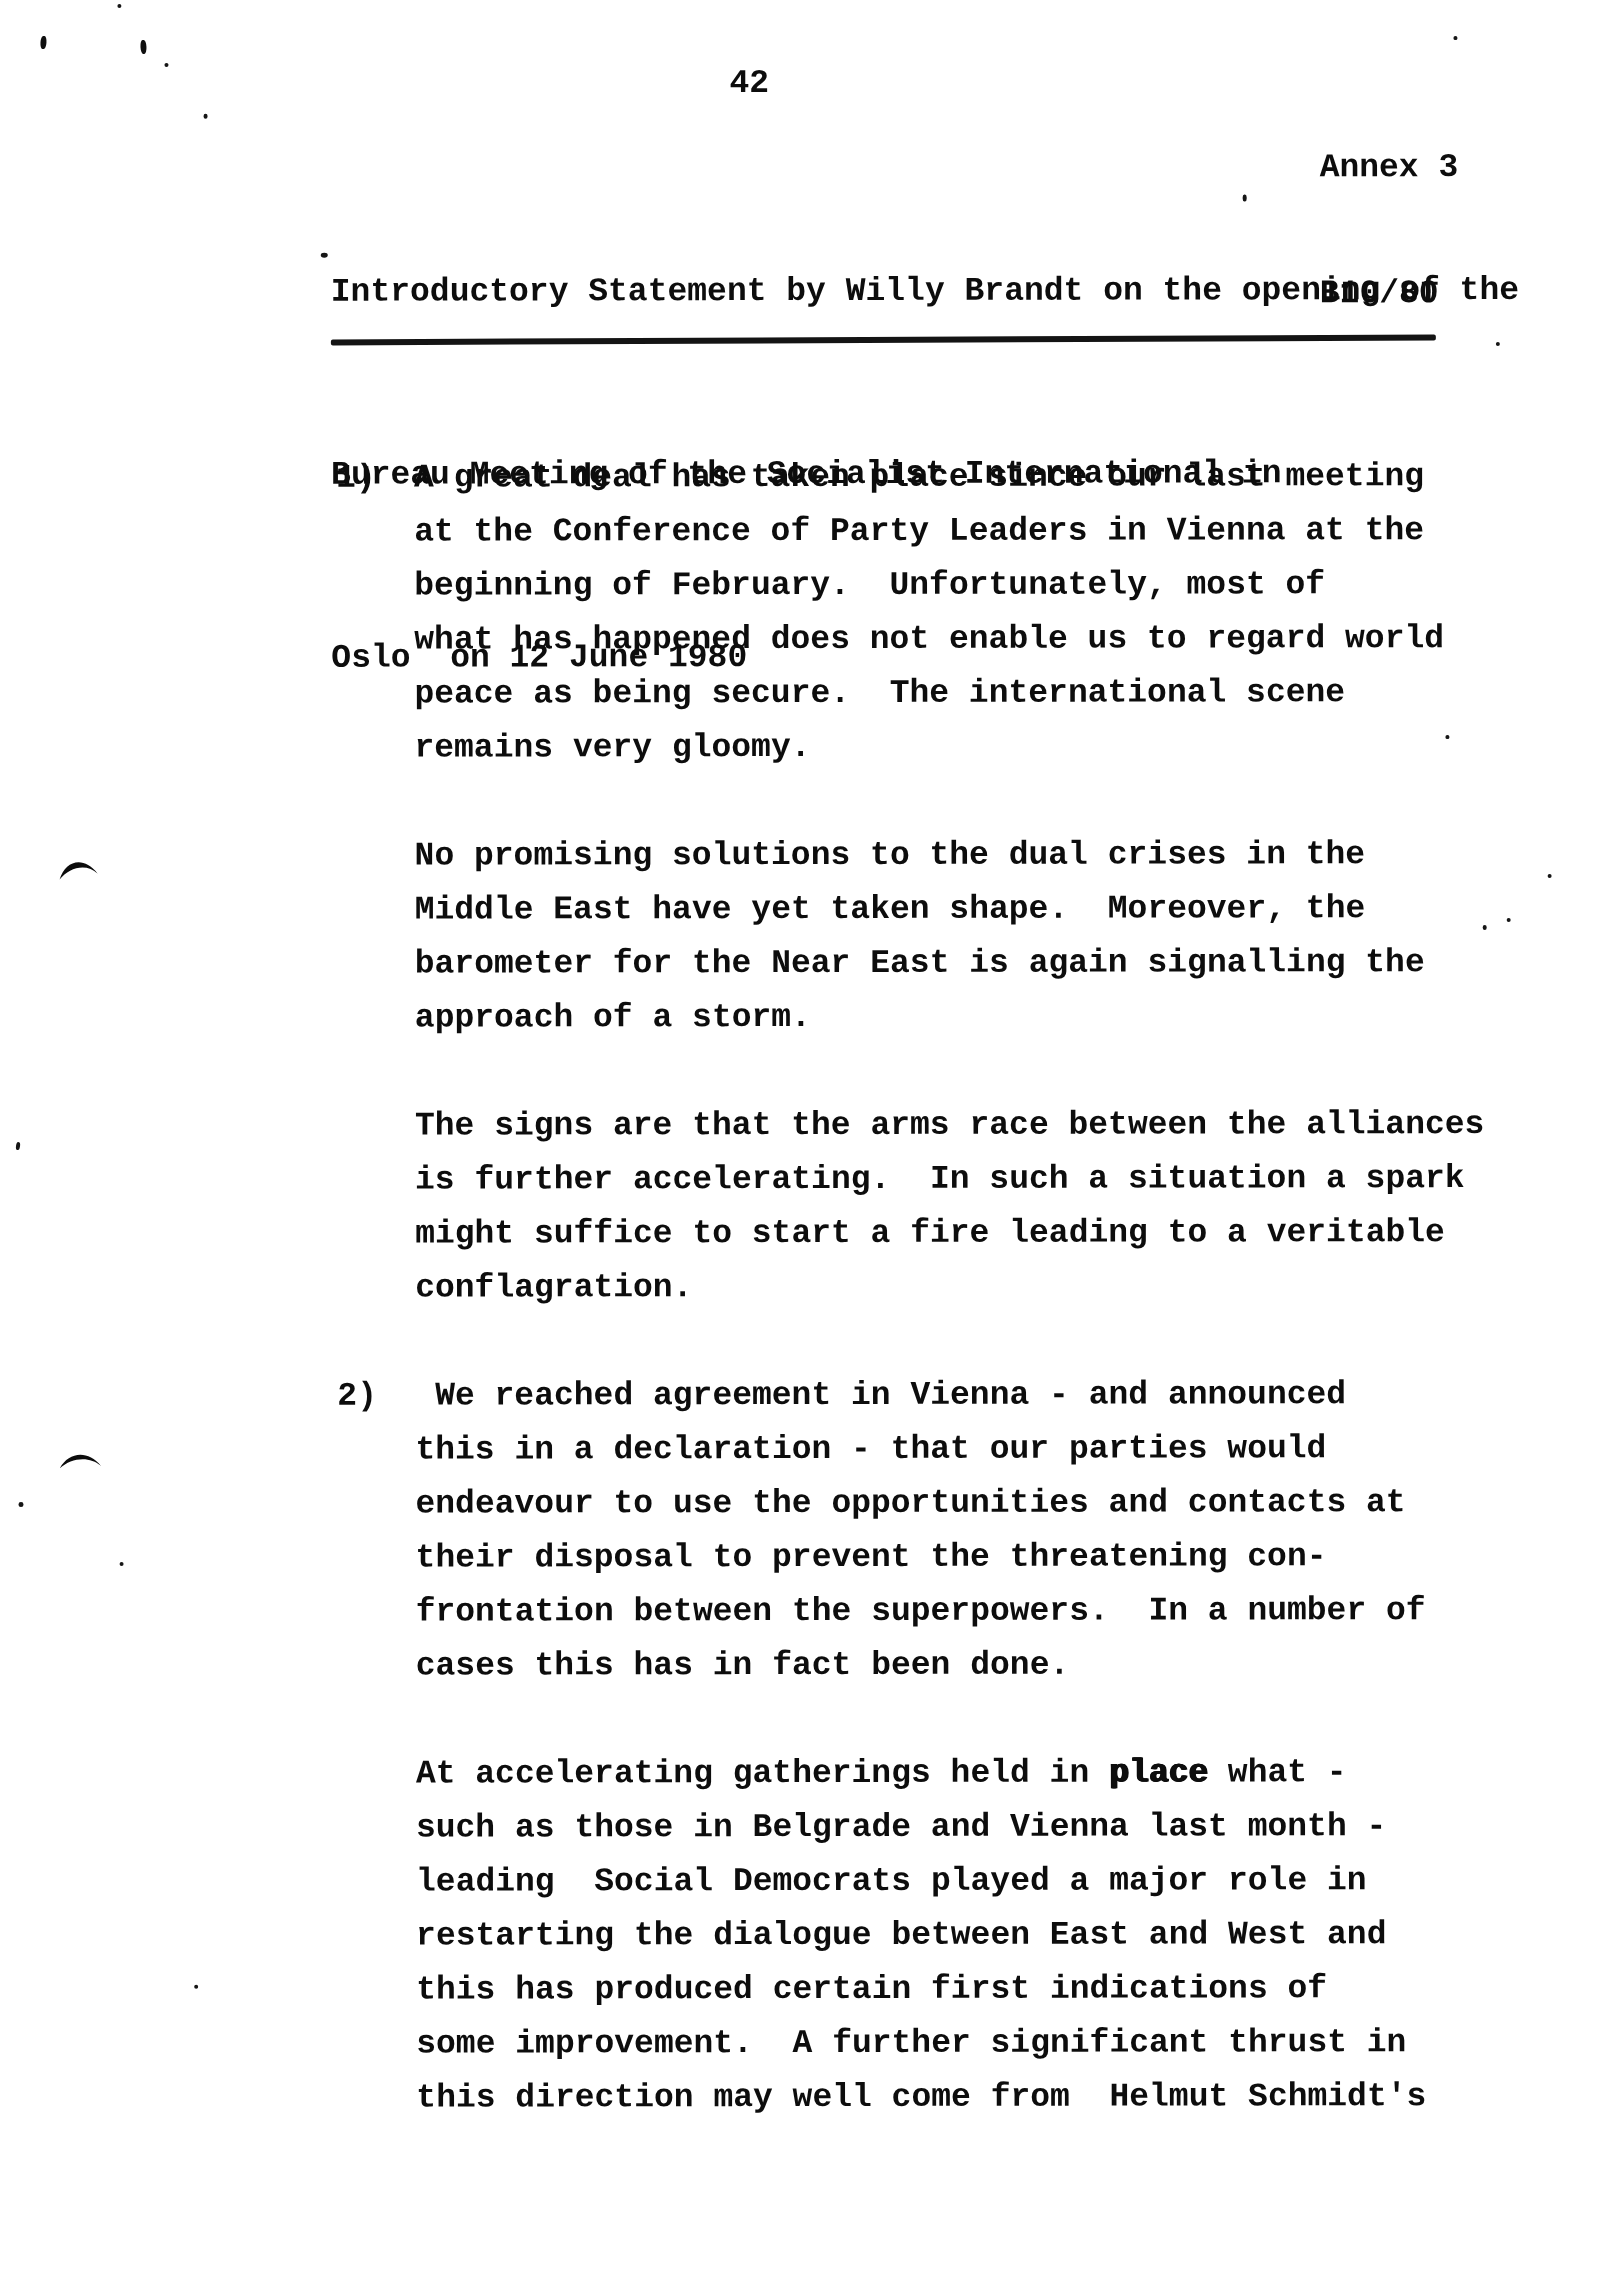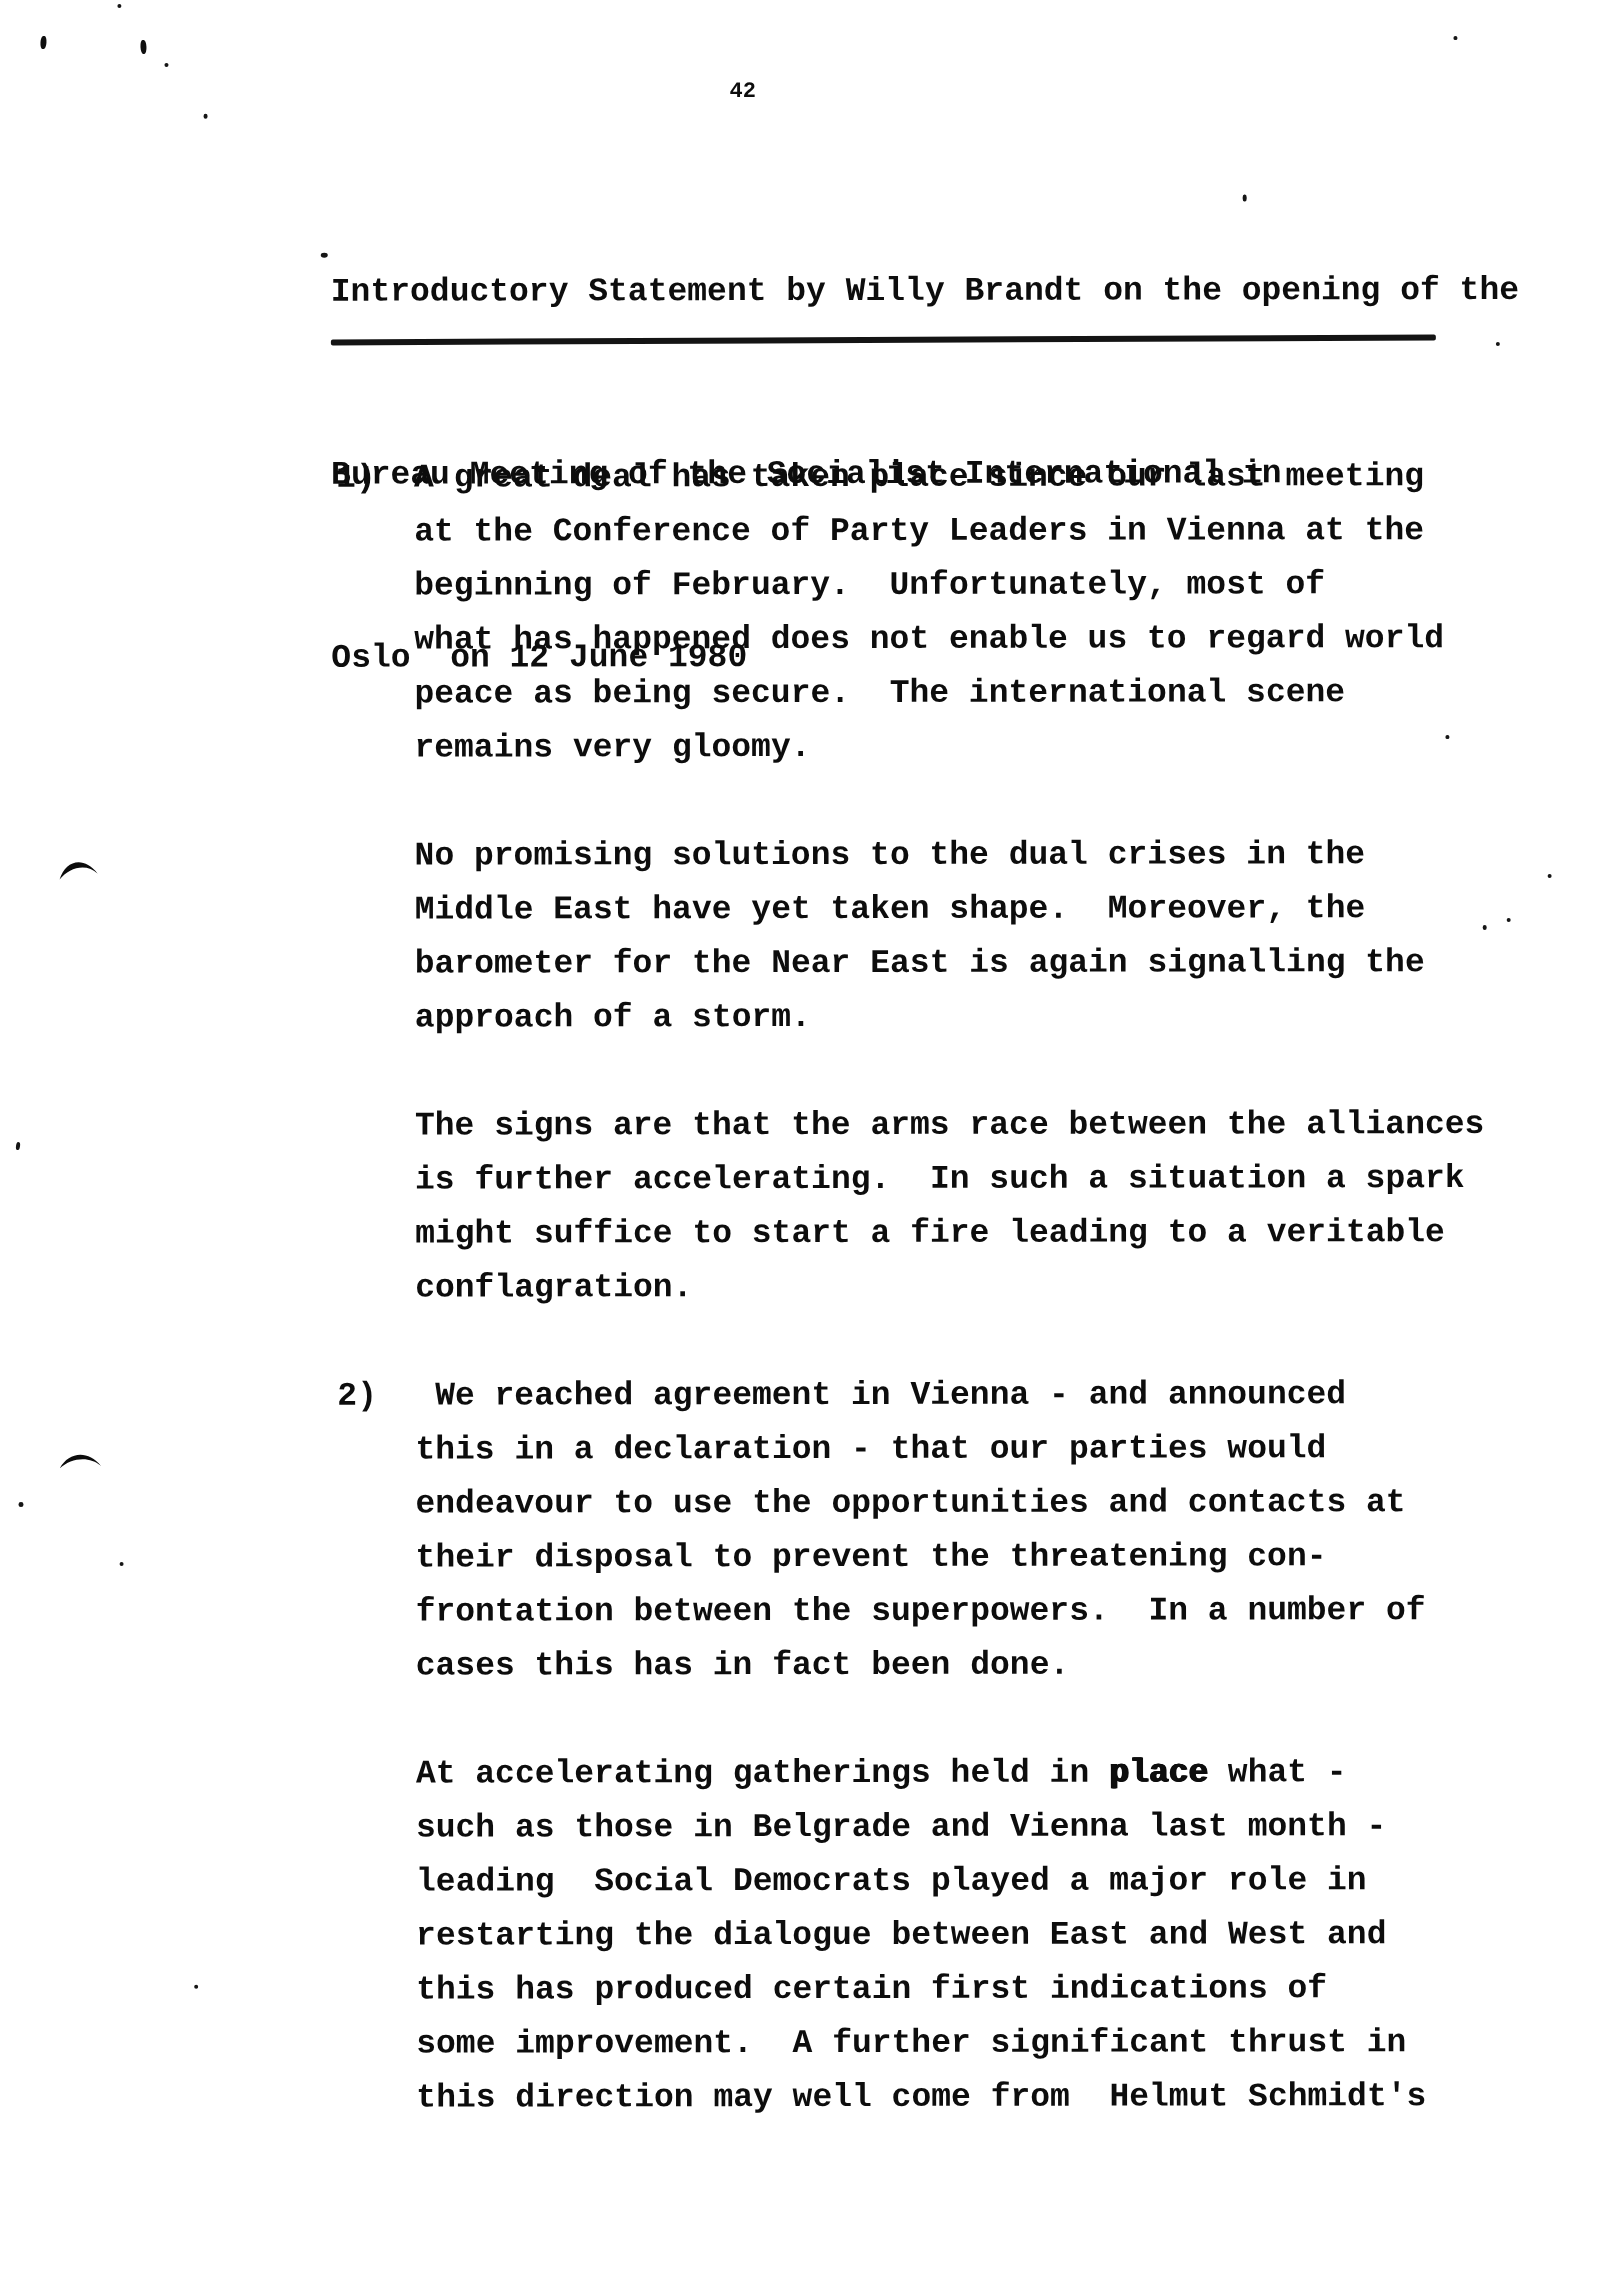--- a/index.html
+++ b/index.html
@@ -8,22 +8,22 @@
     background: #ffffff;
     position: relative;
     overflow: hidden;
     font-family: "Liberation Mono", "DejaVu Sans Mono", monospace;
     color: #0d0d0d;
     font-weight: 700;
   }
   .sheet { position: absolute; inset: 0; transform: rotate(-0.08deg); }
 
   .page-number {
-    position: absolute; left: 731px; top: 72px;
-    font-size: 22px; line-height: 39px; white-space: pre;
+    position: absolute; left: 731px; top: 64px;
+    font-size: 33px; line-height: 39px; white-space: pre;
   }
   .annex-block {
     position: absolute; left: 1321px; top: 64px;
     font-size: 33px; line-height: 42px; white-space: pre;
   }
   .title-block {
     position: absolute; left: 332px; top: 139px;
     font-size: 33px; line-height: 61px; white-space: pre;
   }
   .title-underline {
@@ -60,20 +60,24 @@
     position: absolute; background: #161616; border-radius: 50%;
   }
 </style>
 </head>
 <body>
 
 <div class="sheet">
 
   <div class="page-number">42</div>
 
+  <div class="annex-block">
+    <div>Annex 3</div>
+    <div>B10/80</div>
+  </div>
 
   <div class="title-block">
     <div>Introductory Statement by Willy Brandt on the opening of the</div>
     <div>Bureau Meeting of the Socialist International in</div>
     <div>Oslo  on 12 June 1980</div>
   </div>
 
   <div class="title-underline"></div>
 
   <div class="paragraphs">

